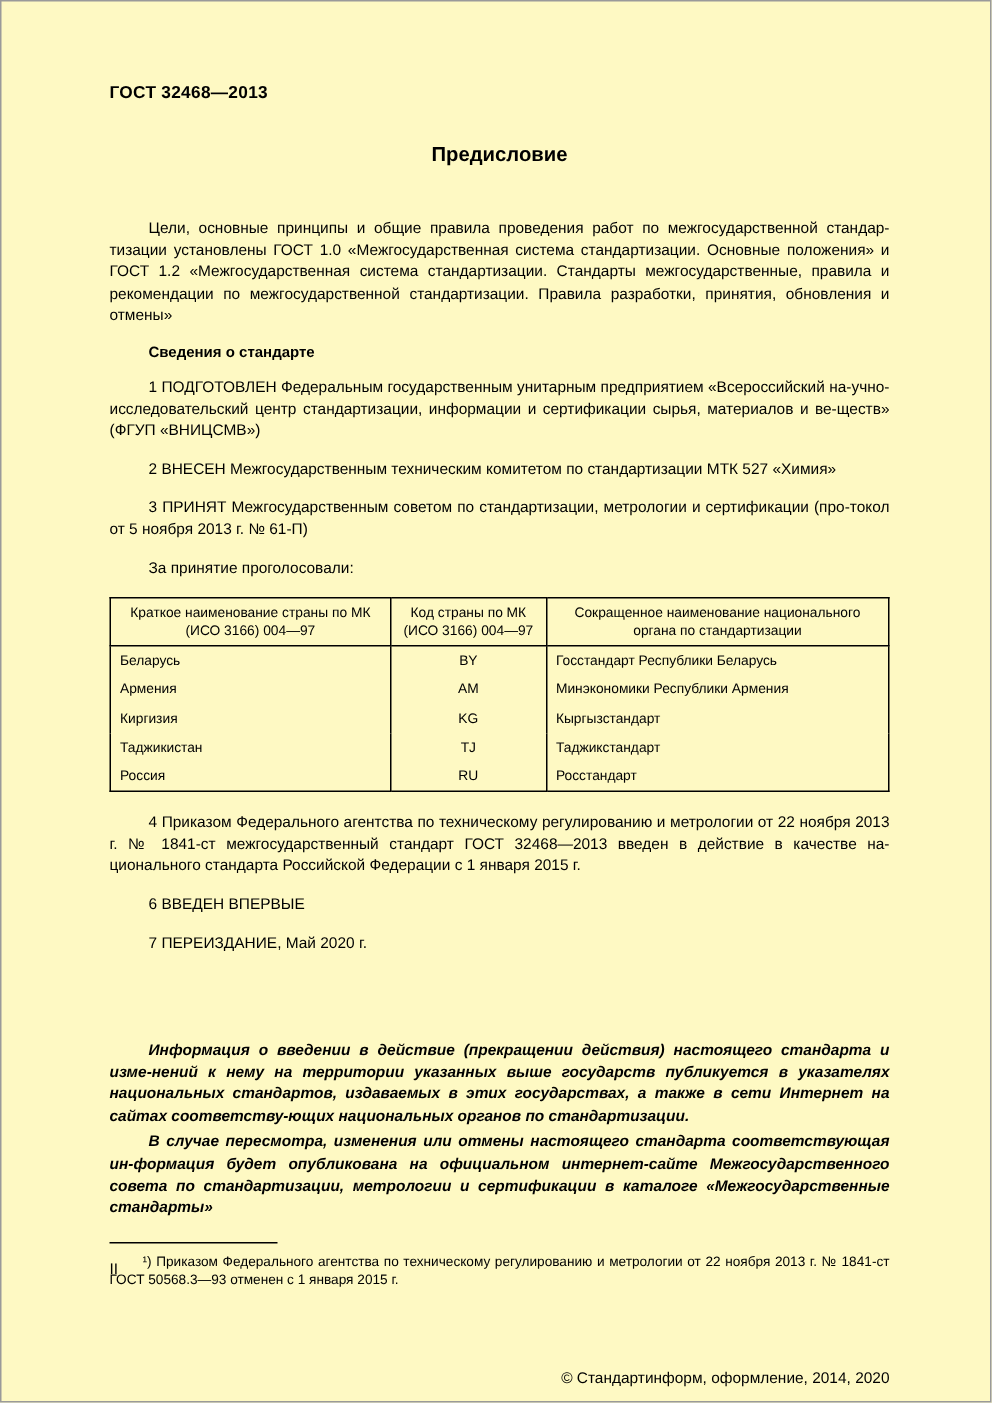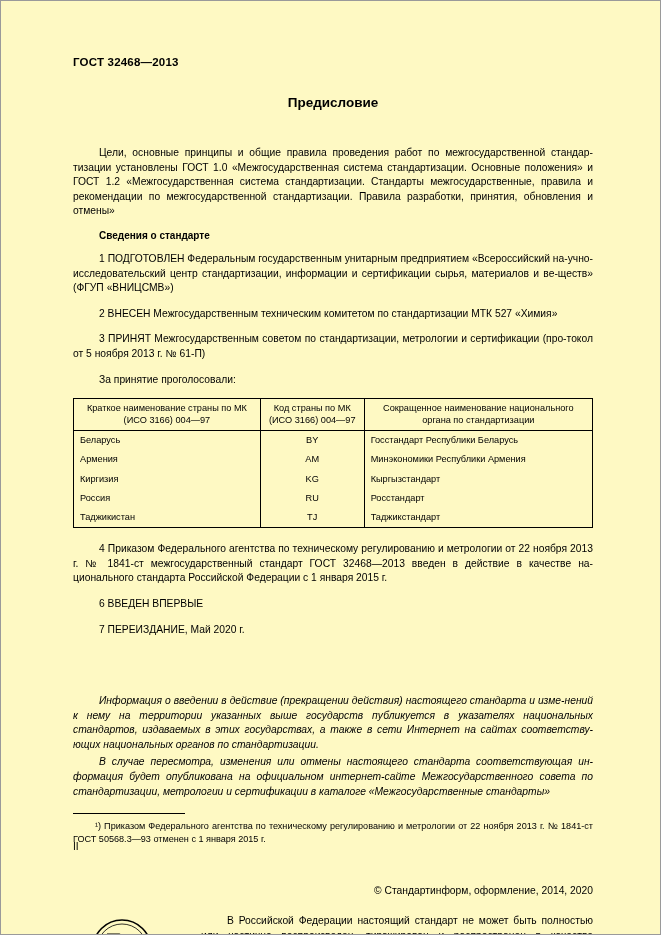--- a/index.html
+++ b/index.html
@@ -73,38 +73,39 @@
   table.countries tbody td { line-height: 13.2px; border-left: 1px solid #000; border-right: 1px solid #000; border-top: none; border-bottom: none; }
   table.countries tbody tr:last-child td { border-bottom: 1px solid #000; }
   table.countries thead th { border-bottom: 1px solid #000; }
   .italic-block p {
     font-style: italic;
     font-size: 10.3px;
     line-height: 14.6px;
     text-align: justify;
     margin: 0 0 3px 0;
     text-indent: 26px;
+    font-weight: bold;
   }
   .spacer-lg { height: 46px; }
   .footnote-rule {
     width: 112px;
     border-top: 1px solid #000;
     margin: 14px 0 6px 0;
   }
   .footnote {
     font-size: 9.1px;
     line-height: 12.6px;
     text-align: justify;
     text-indent: 22px;
     margin: 0;
   }
   .copyright {
     font-size: 10.3px;
     text-align: right;
-    margin-top: 40px;
+    margin-top: 54px;
   }
   .bottom-block {
     margin-top: 18px;
     position: relative;
     min-height: 96px;
   }
   .bottom-text {
     margin-left: 128px;
     font-size: 10.3px;
     line-height: 14.6px;
@@ -162,28 +163,28 @@
           <td class="c1">Армения</td>
           <td class="c2">AM</td>
           <td class="c3">Минэкономики Республики Армения</td>
         </tr>
         <tr>
           <td class="c1">Киргизия</td>
           <td class="c2">KG</td>
           <td class="c3">Кыргызстандарт</td>
         </tr>
         <tr>
+          <td class="c1">Таджикистан</td>
+          <td class="c2">TJ</td>
+          <td class="c3">Таджикстандарт</td>
+        </tr>
+        <tr>
           <td class="c1">Россия</td>
           <td class="c2">RU</td>
           <td class="c3">Росстандарт</td>
-        </tr>
-        <tr>
-          <td class="c1">Таджикистан</td>
-          <td class="c2">TJ</td>
-          <td class="c3">Таджикстандарт</td>
         </tr>
       </tbody>
     </table>
 
     <p class="para">4 Приказом Федерального агентства по техническому регулированию и метрологии от 22 ноября 2013 г. № 1841-ст межгосударственный стандарт ГОСТ 32468—2013 введен в действие в качестве на-ционального стандарта Российской Федерации с 1 января 2015 г.</p>
     <p class="para">6 ВВЕДЕН ВПЕРВЫЕ</p>
     <p class="para">7 ПЕРЕИЗДАНИЕ, Май 2020 г.</p>
 
     <div class="spacer-lg"></div>
 

